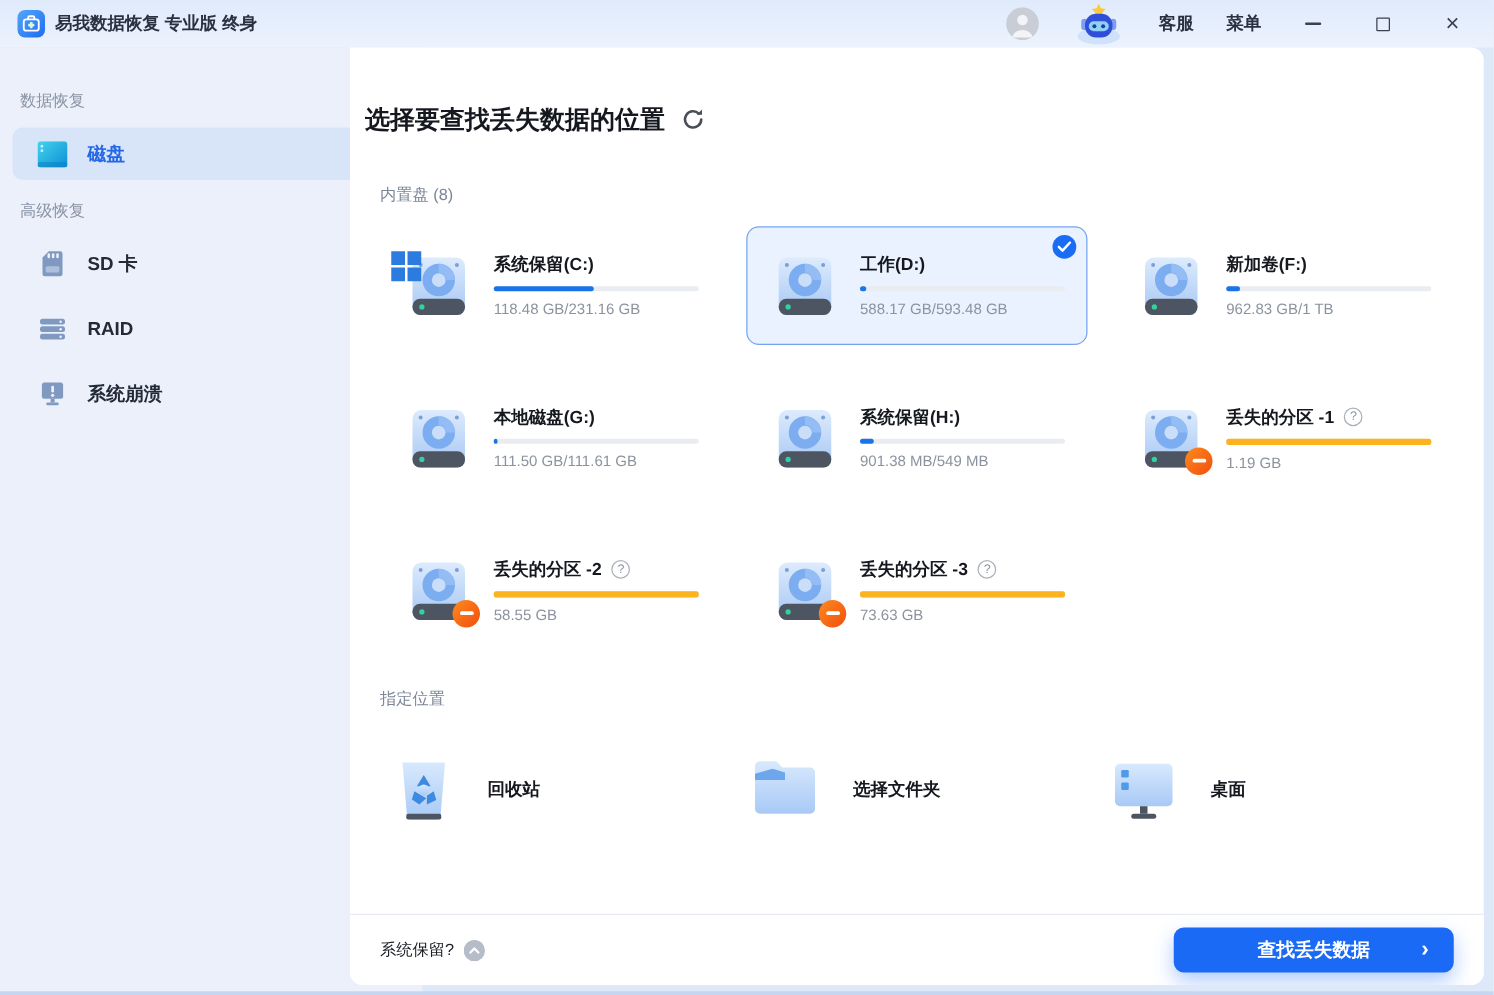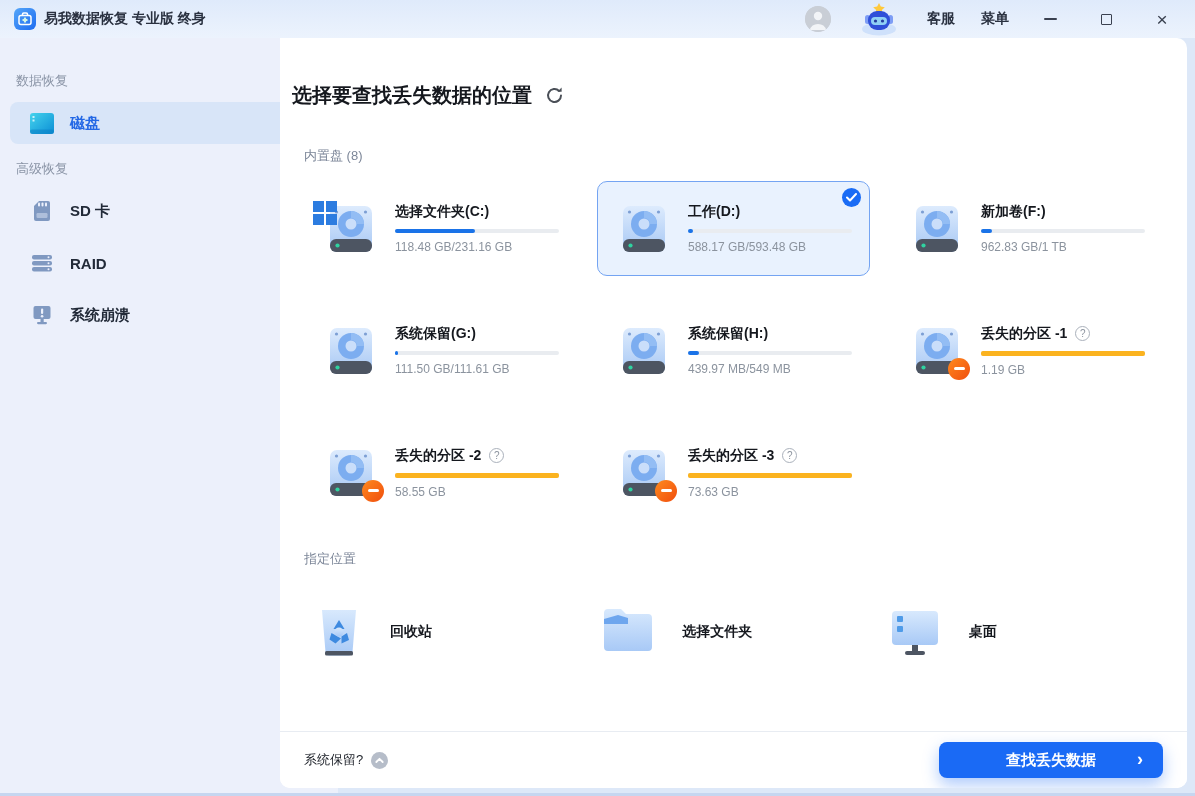--- a/index.html
+++ b/index.html
@@ -239,21 +239,21 @@
           </svg>
         <span class="win-badge">
             <span></span>
             <span></span>
             <span></span>
             <span></span>
           </span>
       </div>
       <div class="drive-info">
         <div class="drive-title-row">
-            <span class="drive-name">选择文件夹(C:)</span>
+            <span class="drive-name">系统保留(C:)</span>
           </div>
         <div class="bar">
             <div class="bar-fill" style="width: 49%;"></div>
           </div>
         <div class="drive-size">118.48 GB/231.16 GB</div>
       </div>
     </div>
 
     <div class="drive-card selected">
       <div class="icon-wrap">
@@ -295,21 +295,21 @@
     </div>
 
     <div class="drive-card">
       <div class="icon-wrap">
         <svg width="56" height="56">
             <use href="#sym-disk"></use>
           </svg>
       </div>
       <div class="drive-info">
         <div class="drive-title-row">
-            <span class="drive-name">系统保留(G:)</span>
+            <span class="drive-name">本地磁盘(G:)</span>
           </div>
         <div class="bar">
             <div class="bar-fill" style="width: 2%;"></div>
           </div>
         <div class="drive-size">111.50 GB/111.61 GB</div>
       </div>
     </div>
 
     <div class="drive-card">
       <div class="icon-wrap">
@@ -317,21 +317,21 @@
             <use href="#sym-disk"></use>
           </svg>
       </div>
       <div class="drive-info">
         <div class="drive-title-row">
             <span class="drive-name">系统保留(H:)</span>
           </div>
         <div class="bar">
             <div class="bar-fill" style="width: 7%;"></div>
           </div>
-        <div class="drive-size">439.97 MB/549 MB</div>
+        <div class="drive-size">901.38 MB/549 MB</div>
       </div>
     </div>
 
     <div class="drive-card lost">
       <div class="icon-wrap">
         <svg width="56" height="56">
             <use href="#sym-disk"></use>
           </svg>
         <span class="lost-badge">
             <i></i>

